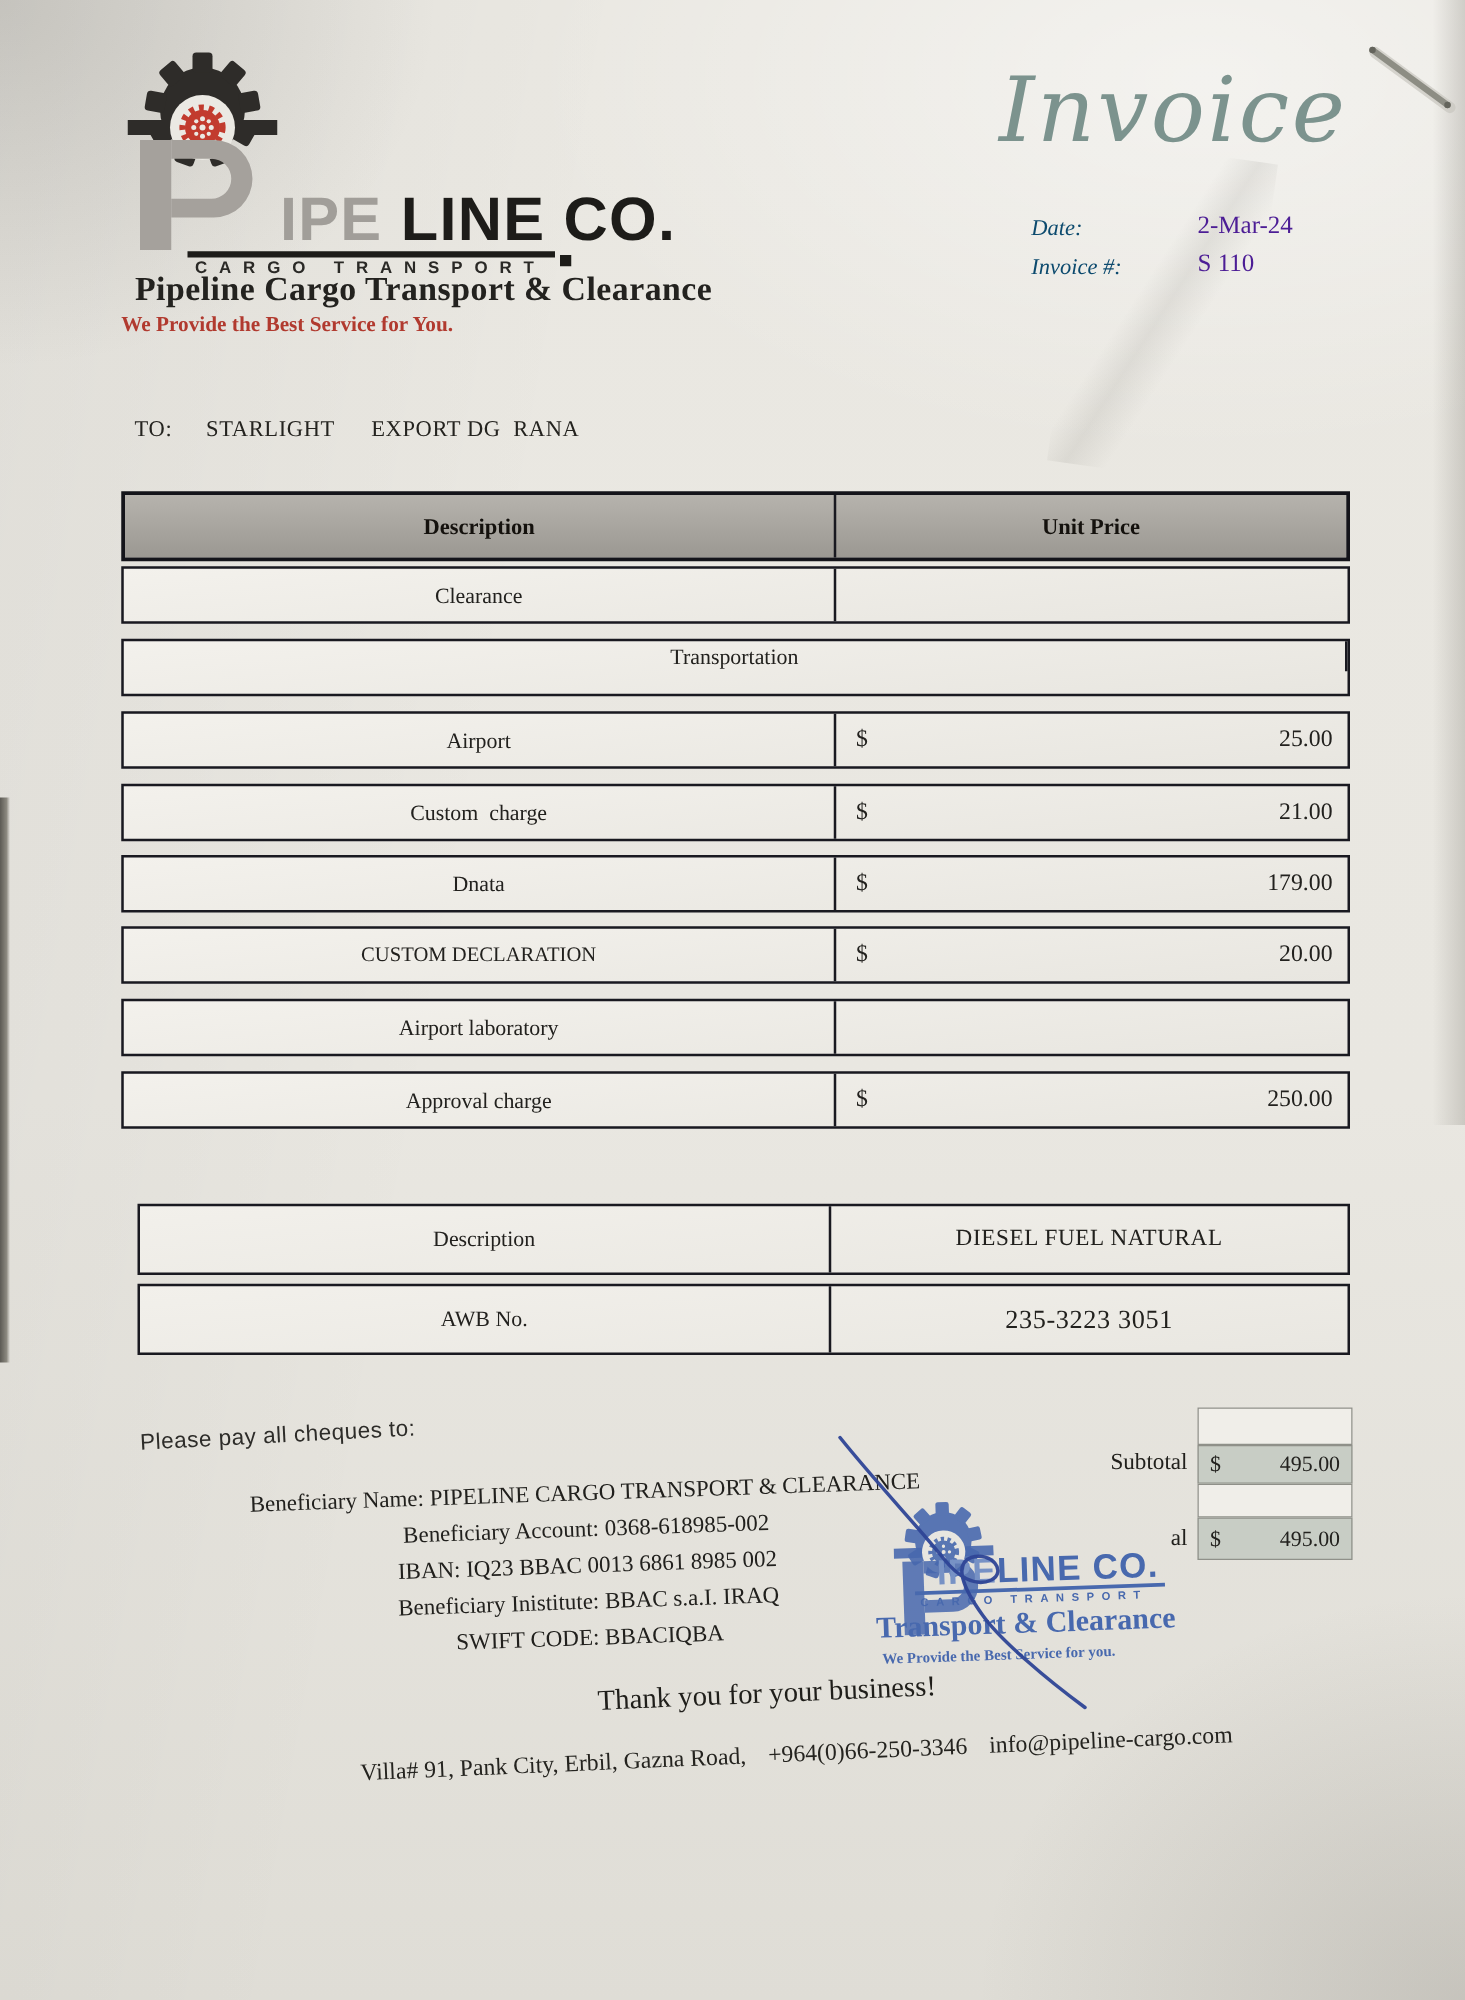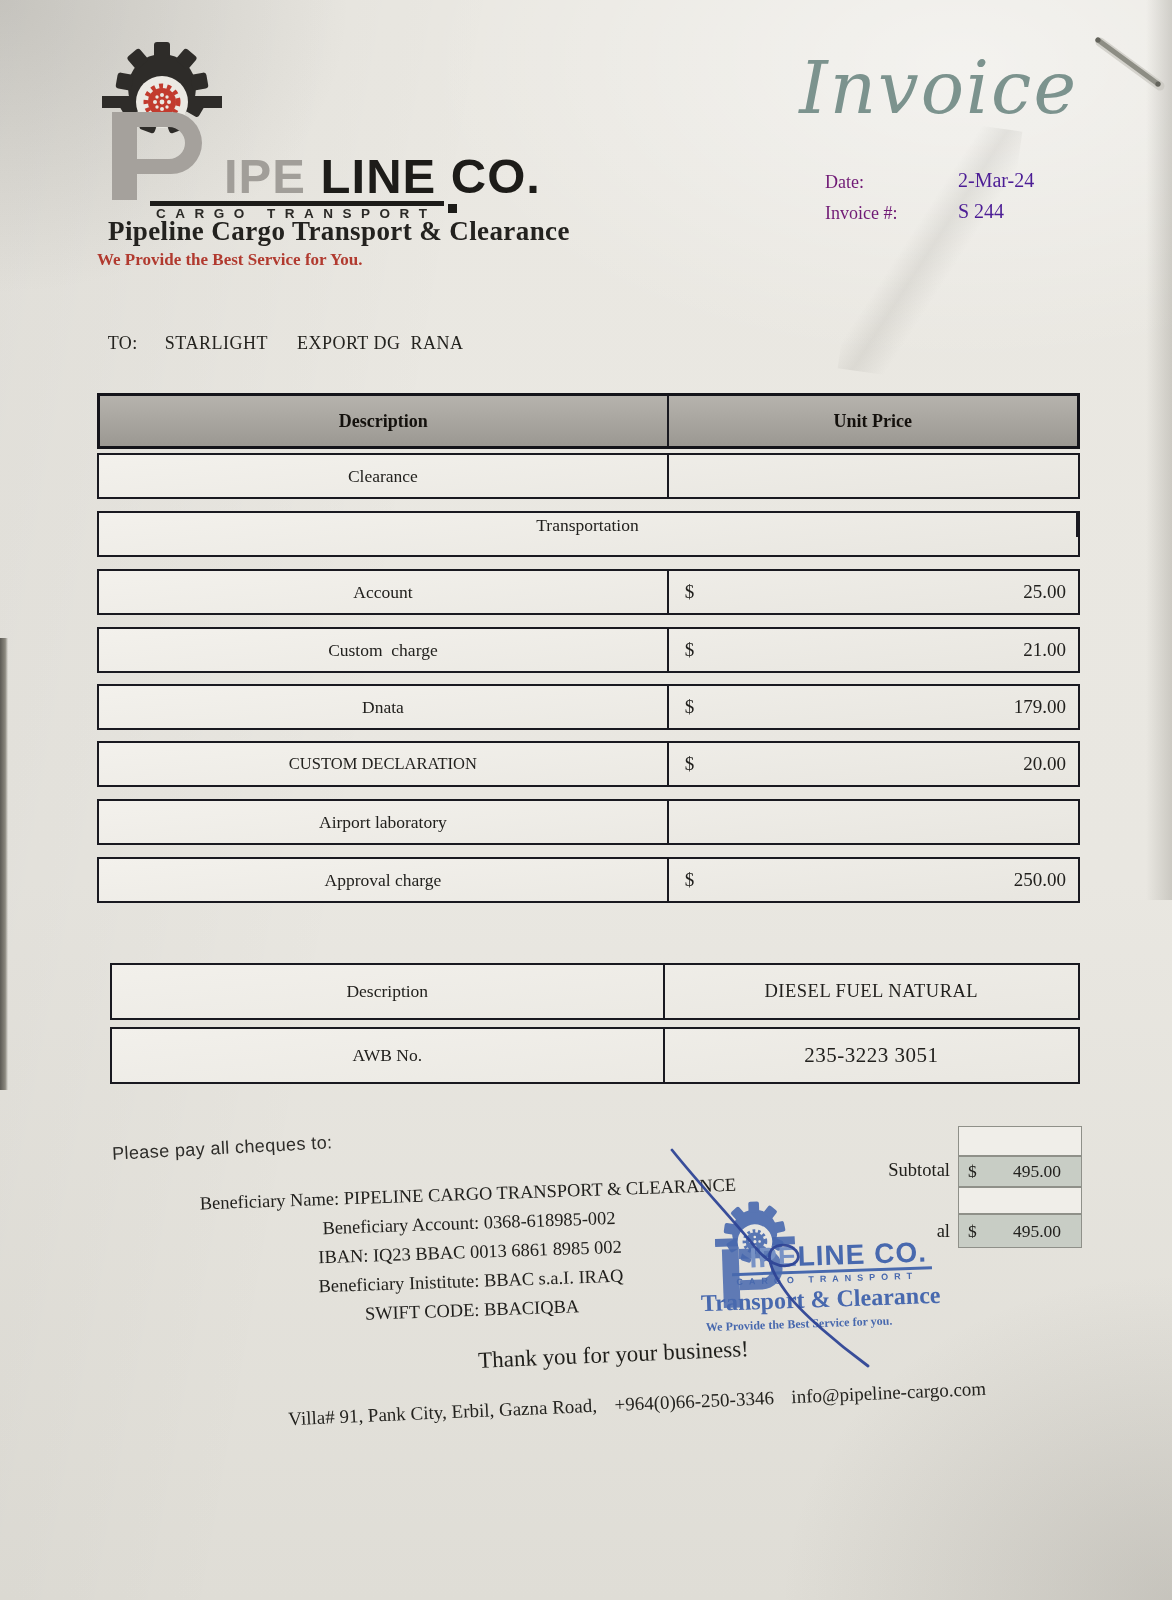--- a/index.html
+++ b/index.html
@@ -41,21 +41,21 @@
   .brand-underline{height:5px;background:#1d1c19;}
   .brand-dot{width:9px;height:9px;background:#1d1c19;}
   .logo-sub{font-family:"Liberation Sans",sans-serif;font-weight:700;font-size:13.5px;letter-spacing:9.5px;color:#2a2926;white-space:nowrap;}
   .company-name{font-size:27px;font-weight:600;color:#23221f;letter-spacing:.4px;white-space:nowrap;}
   .tagline{font-size:17px;font-weight:700;color:#b13a2f;white-space:nowrap;}
 
   .invoice-title{
     font-family:"DejaVu Serif","Liberation Serif",serif;font-style:italic;
     font-size:72px;color:#7c938e;letter-spacing:2px;text-align:right;width:300px;line-height:1;
   }
-  .meta-label{font-size:18px;color:#701a75;}
+  .meta-label{font-size:18px;color:#0c4a6e;font-style:italic;}
   .meta-value{font-size:20px;color:#4c1d95;}
 
   .to-line{font-size:18px;letter-spacing:.5px;white-space:pre;color:#24231f;}
 
   
   .trow-box{
     position:absolute;left:97px;width:983px;height:46px;display:flex;box-sizing:border-box;
     border:2.5px solid #191920;
     background:linear-gradient(175deg,#f3f1ec,#e8e6e0);
   }
@@ -75,21 +75,21 @@
   }
   .srow-box .lcell{flex:0 0 57%;border-right:2.5px solid #191920;display:flex;align-items:center;justify-content:center;font-size:17.5px;}
   .srow-box .vcell{flex:1;display:flex;align-items:center;justify-content:center;font-size:18.5px;letter-spacing:.5px;}
   .awb .vcell{font-size:21px;}
 
   
   .mini-cell{position:absolute;left:958px;width:124px;box-sizing:border-box;border:1.4px solid #8f9089;display:flex;align-items:center;font-size:17.5px;}
   .mini-shaded{background:#c8cdc5;}
   .mini-white{background:#f0eee9;}
   .mini-cell .cur{padding-left:9px;}
-  .mini-cell .val{margin-left:auto;padding-right:20px;}
+  .mini-cell .val{margin-left:auto;padding-right:9px;}
   .mini-label{position:absolute;right:222px;font-size:18.5px;color:#21201c;text-align:right;width:140px;}
 
   
   .pay-note{font-family:"Liberation Sans",sans-serif;font-size:18px;letter-spacing:.4px;color:#2d2c29;transform:rotate(-3deg);}
   .bene{width:660px;text-align:center;transform:rotate(-2deg);color:#21201d;}
   .bene div{font-size:18.4px;line-height:29px;white-space:nowrap;}
 
   
   .stamp{transform:rotate(-2deg);opacity:.93;}
   .stamp-brand{font-family:"Liberation Sans",sans-serif;font-weight:800;font-size:28px;letter-spacing:1px;color:#3d60ab;white-space:nowrap;}
@@ -153,21 +153,21 @@
 <div class="abs brand-dot" style="left:448px;top:204px;"></div>
 <div class="abs logo-sub" style="left:156px;top:206px;">CARGO TRANSPORT</div>
 <div class="abs company-name" style="left:108px;top:216px;">Pipeline Cargo Transport &amp; Clearance</div>
 <div class="abs tagline" style="left:97px;top:250px;">We Provide the Best Service for You.</div>
 
 <div class="abs invoice-title" style="left:778px;top:52px;">Invoice</div>
 
 <div class="abs meta-label" style="left:825px;top:172px;">Date:</div>
 <div class="abs meta-value" style="left:958px;top:169px;">2-Mar-24</div>
 <div class="abs meta-label" style="left:825px;top:203px;">Invoice #:</div>
-<div class="abs meta-value" style="left:958px;top:200px;">S 244</div>
+<div class="abs meta-value" style="left:958px;top:200px;">S 110</div>
 
 <svg class="abs" style="left:1088px;top:32px;" width="84" height="64" viewBox="0 0 84 64">
   <line x1="12" y1="10" x2="72" y2="54" stroke="#c9c7c0" stroke-width="9" stroke-linecap="round" opacity=".7"></line>
   <line x1="10" y1="8" x2="70" y2="52" stroke="#8d8d84" stroke-width="5" stroke-linecap="round"></line>
   <circle cx="10" cy="8" r="2.6" fill="#64645c"></circle>
   <circle cx="70" cy="52" r="2.6" fill="#64645c"></circle>
 </svg>
 
 <div class="abs to-line" style="left:98px;top:312px;">
   <span>TO:</span><span style="display:inline-block;width:27px;"></span><span>STARLIGHT</span><span style="display:inline-block;width:29px;"></span><span>EXPORT DG  RANA</span>
@@ -186,21 +186,21 @@
     </div>
 </div>
 <div class="trow-box" style="top:511px;flex-direction:column;">
   <div class="dcell">Transportation</div>
   <div class="pcell">
       <span class="cur"></span>
       <span class="amt"></span>
     </div>
 </div>
 <div class="trow-box" style="top:569px;">
-  <div class="dcell">Account</div>
+  <div class="dcell">Airport</div>
   <div class="pcell">
       <span class="cur">$</span>
       <span class="amt">25.00</span>
     </div>
 </div>
 <div class="trow-box" style="top:627px;">
   <div class="dcell">Custom  charge</div>
   <div class="pcell">
       <span class="cur">$</span>
       <span class="amt">21.00</span>

